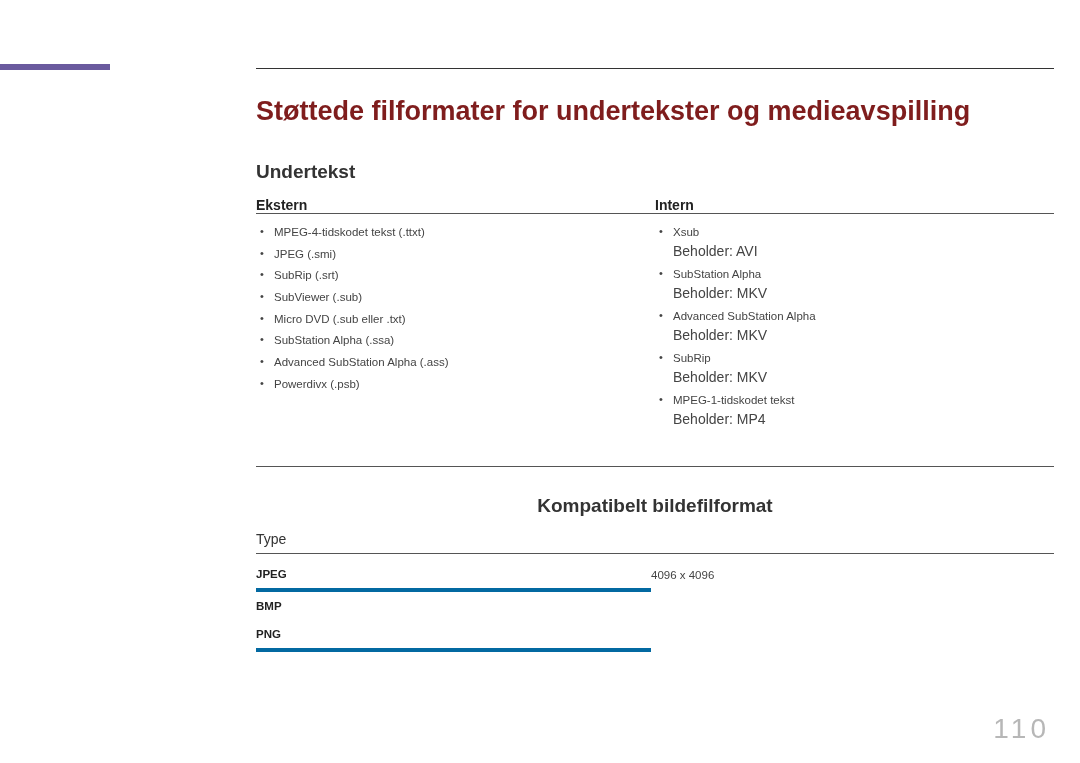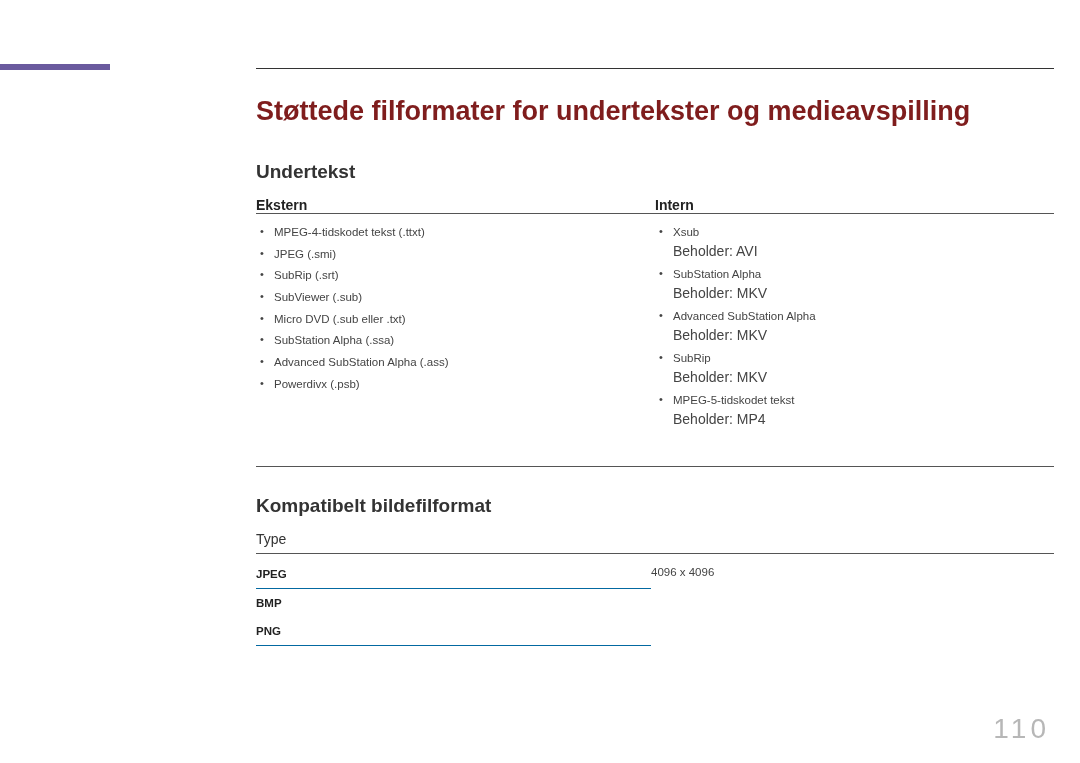--- a/index.html
+++ b/index.html
@@ -38,21 +38,21 @@
     font-weight: 600;
     margin-top: 6px;
     margin-bottom: 34px;
   }
   .h2 {
     color: #333;
     font-size: 19px;
     font-weight: 600;
     margin-bottom: 14px;
   }
-  .h2.second { margin-top: 28px; }
+  .h2.second { margin-top: 28px; text-align: center; }
   .subhead-row {
     display: flex;
     border-bottom: 1px solid #555;
     margin-bottom: 10px;
   }
   .subhead {
     font-size: 14px;
     font-weight: 700;
     color: #222;
     flex: 1;
@@ -88,21 +88,21 @@
   .type-table { width: 100%; }
   .type-head {
     font-size: 14px;
     font-weight: 400;
     border-bottom: 1px solid #555;
     padding-bottom: 6px;
     margin-bottom: 6px;
   }
   .type-row {
     display: flex;
-    border-bottom: 1px solid #0369a1;
+    border-bottom: 4px solid #0369a1;
     padding: 8px 0;
     width: 395px;
   }
   .type-row .lbl {
     font-size: 11.5px;
     font-weight: 700;
     color: #222;
     width: 100%;
   }
   .type-val {
@@ -151,21 +151,21 @@
         <li>Advanced SubStation Alpha (.ass)</li>
         <li>Powerdivx (.psb)</li>
       </ul>
     </div>
     <div class="col">
       <ul class="bullets">
         <li><span>Xsub</span><span class="sub">Beholder: AVI</span></li>
         <li><span>SubStation Alpha</span><span class="sub">Beholder: MKV</span></li>
         <li><span>Advanced SubStation Alpha</span><span class="sub">Beholder: MKV</span></li>
         <li><span>SubRip</span><span class="sub">Beholder: MKV</span></li>
-        <li><span>MPEG-5-tidskodet tekst</span><span class="sub">Beholder: MP4</span></li>
+        <li><span>MPEG-1-tidskodet tekst</span><span class="sub">Beholder: MP4</span></li>
       </ul>
     </div>
   </div>
 
   <div class="h2 second">Kompatibelt bildefilformat</div>
 
   <div class="type-table">
     <div class="type-head">Type</div>
     <div class="type-wrap">
       <div class="type-row">

